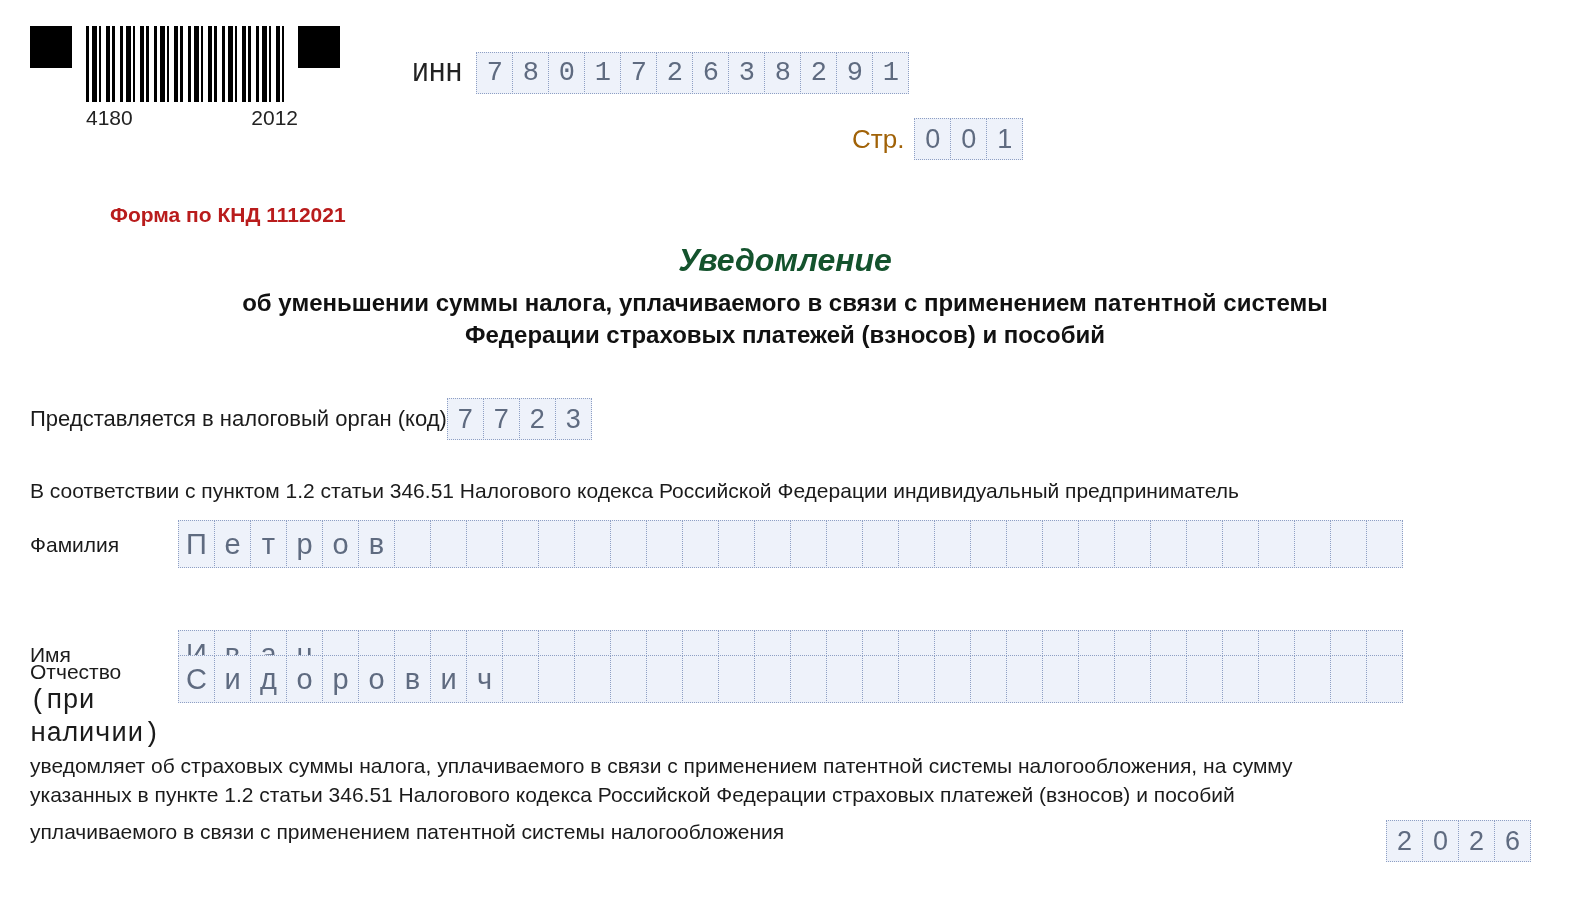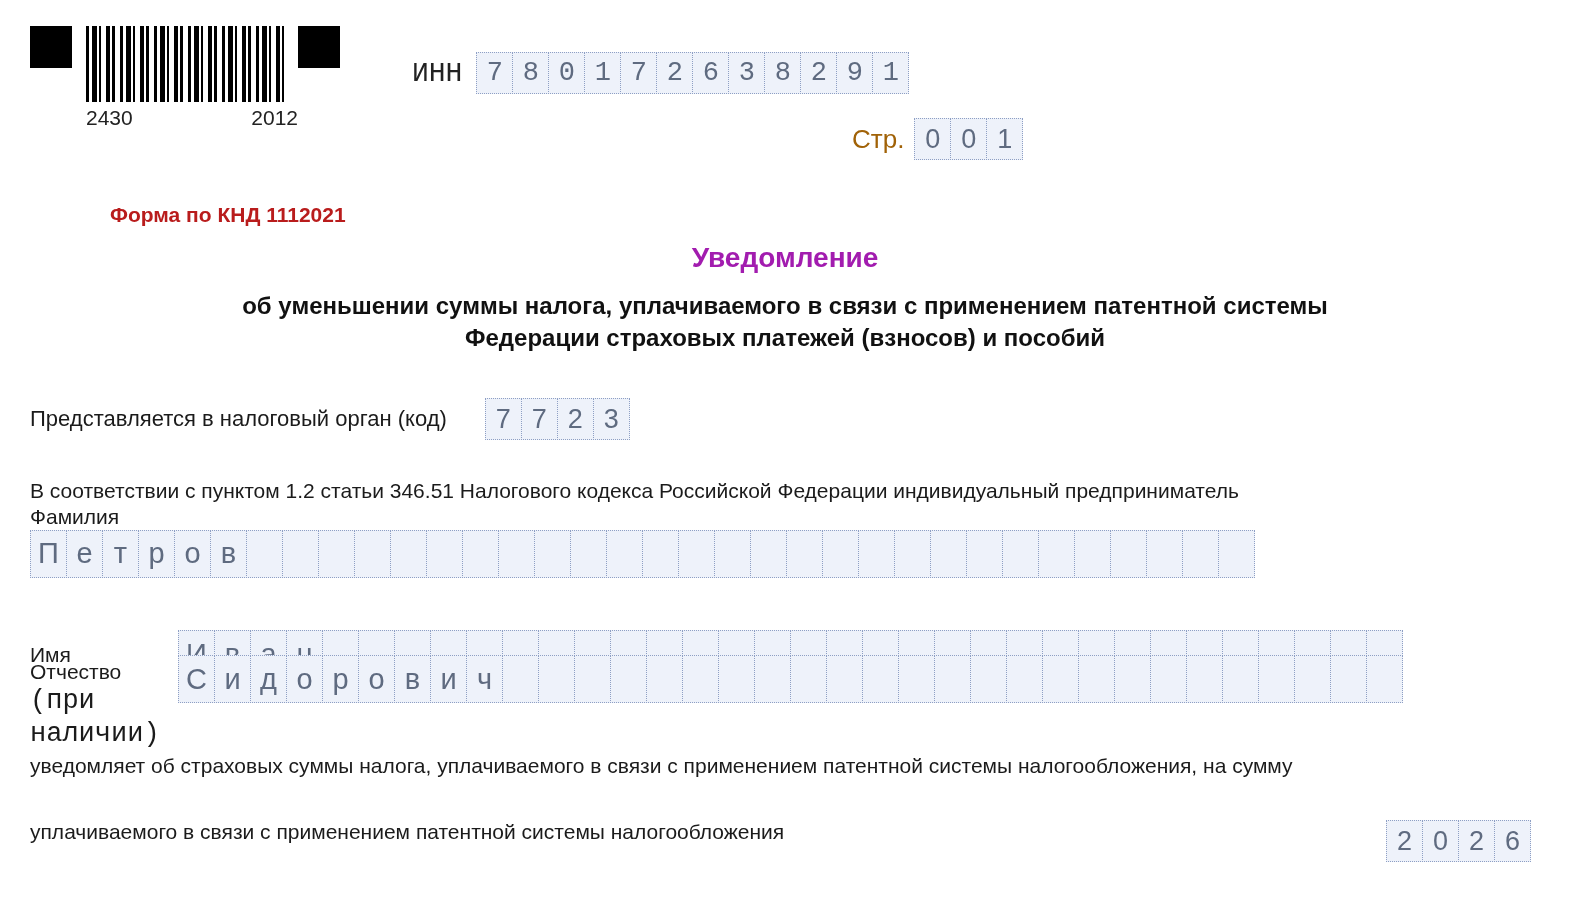--- a/index.html
+++ b/index.html
@@ -113,46 +113,46 @@
 
   
   .title-wrap {
     position: absolute;
     top: 240px;
     left: 30px;
     width: 1510px;
     text-align: center;
   }
   .title-main {
-    font-size: 28px;
+    font-size: 32px;
     font-weight: bold;
     line-height: 1.28;
-    color: #a21caf;
+    color: #14532d;
+    font-style: italic;
   }
   .title-sub {
     font-size: 24px;
     font-weight: bold;
     line-height: 1.32;
     color: #111;
-    margin-top: 14px;
+    margin-top: 6px;
     padding: 0 45px;
   }
 
   
   .organ-row {
     position: absolute;
     top: 398px;
     left: 30px;
     display: flex;
     align-items: center;
   }
   .organ-label {
     font-size: 22px;
     color: #1b1b1b;
-    margin-right: 38px;
   }
 
   
   .statute {
     position: absolute;
     top: 479px;
     left: 30px;
     font-size: 21px;
     color: #1b1b1b;
   }
@@ -174,21 +174,21 @@
   .nf-label small { display: block; font-size: 27px; font-family: Liberation Mono, monospace; }
   .nf-cells {
     display: flex;
   }
   .nf-cells .cell {
     width: 37px;
     height: 48px;
     font-size: 29px;
     color: #5f6b80;
   }
-  #field-surname  { top: 492px; flex-direction: column; }
+  #field-surname  { top: 520px; }
   #field-name     { top: 590px; margin-top: 40px; }
   #field-patronymic { top: 655px; }
   #field-patronymic .nf-label { padding-top: 4px; }
 
   
   .para {
     position: absolute;
     top: 752px;
     left: 30px;
     width: 1500px;
@@ -218,21 +218,21 @@
 </head>
 <body>
 
 <div class="header">
   <div class="bc-block">
     <div class="sq"></div>
     <div class="bars"></div>
     <div class="sq"></div>
   </div>
   <div class="bc-nums">
-    <span>2430</span>
+    <span>4180</span>
     <span>2012</span>
   </div>
 
   <div class="inn-line">
     <span class="inn-label">ИНН</span>
     <div class="boxrow">
       <div class="cell">7</div>
       <div class="cell">8</div>
       <div class="cell">0</div>
       <div class="cell">1</div>
@@ -395,20 +395,21 @@
     <div class="cell"></div>
     <div class="cell"></div>
     <div class="cell"></div>
     <div class="cell"></div>
     <div class="cell"></div>
   </div>
 </div>
 
 <div class="para">
   <div>уведомляет об страховых суммы налога, уплачиваемого в связи с применением патентной системы налогообложения, на сумму</div>
+  <div>указанных в пункте 1.2 статьи 346.51 Налогового кодекса Российской Федерации страховых платежей (взносов) и пособий</div>
 </div>
 
 <div class="year-row">
   <div class="year-text">
     <div>уплачиваемого в связи с применением патентной системы налогообложения</div>
   </div>
   <div class="year-cells">
     <div class="cell">2</div>
     <div class="cell">0</div>
     <div class="cell">2</div>

